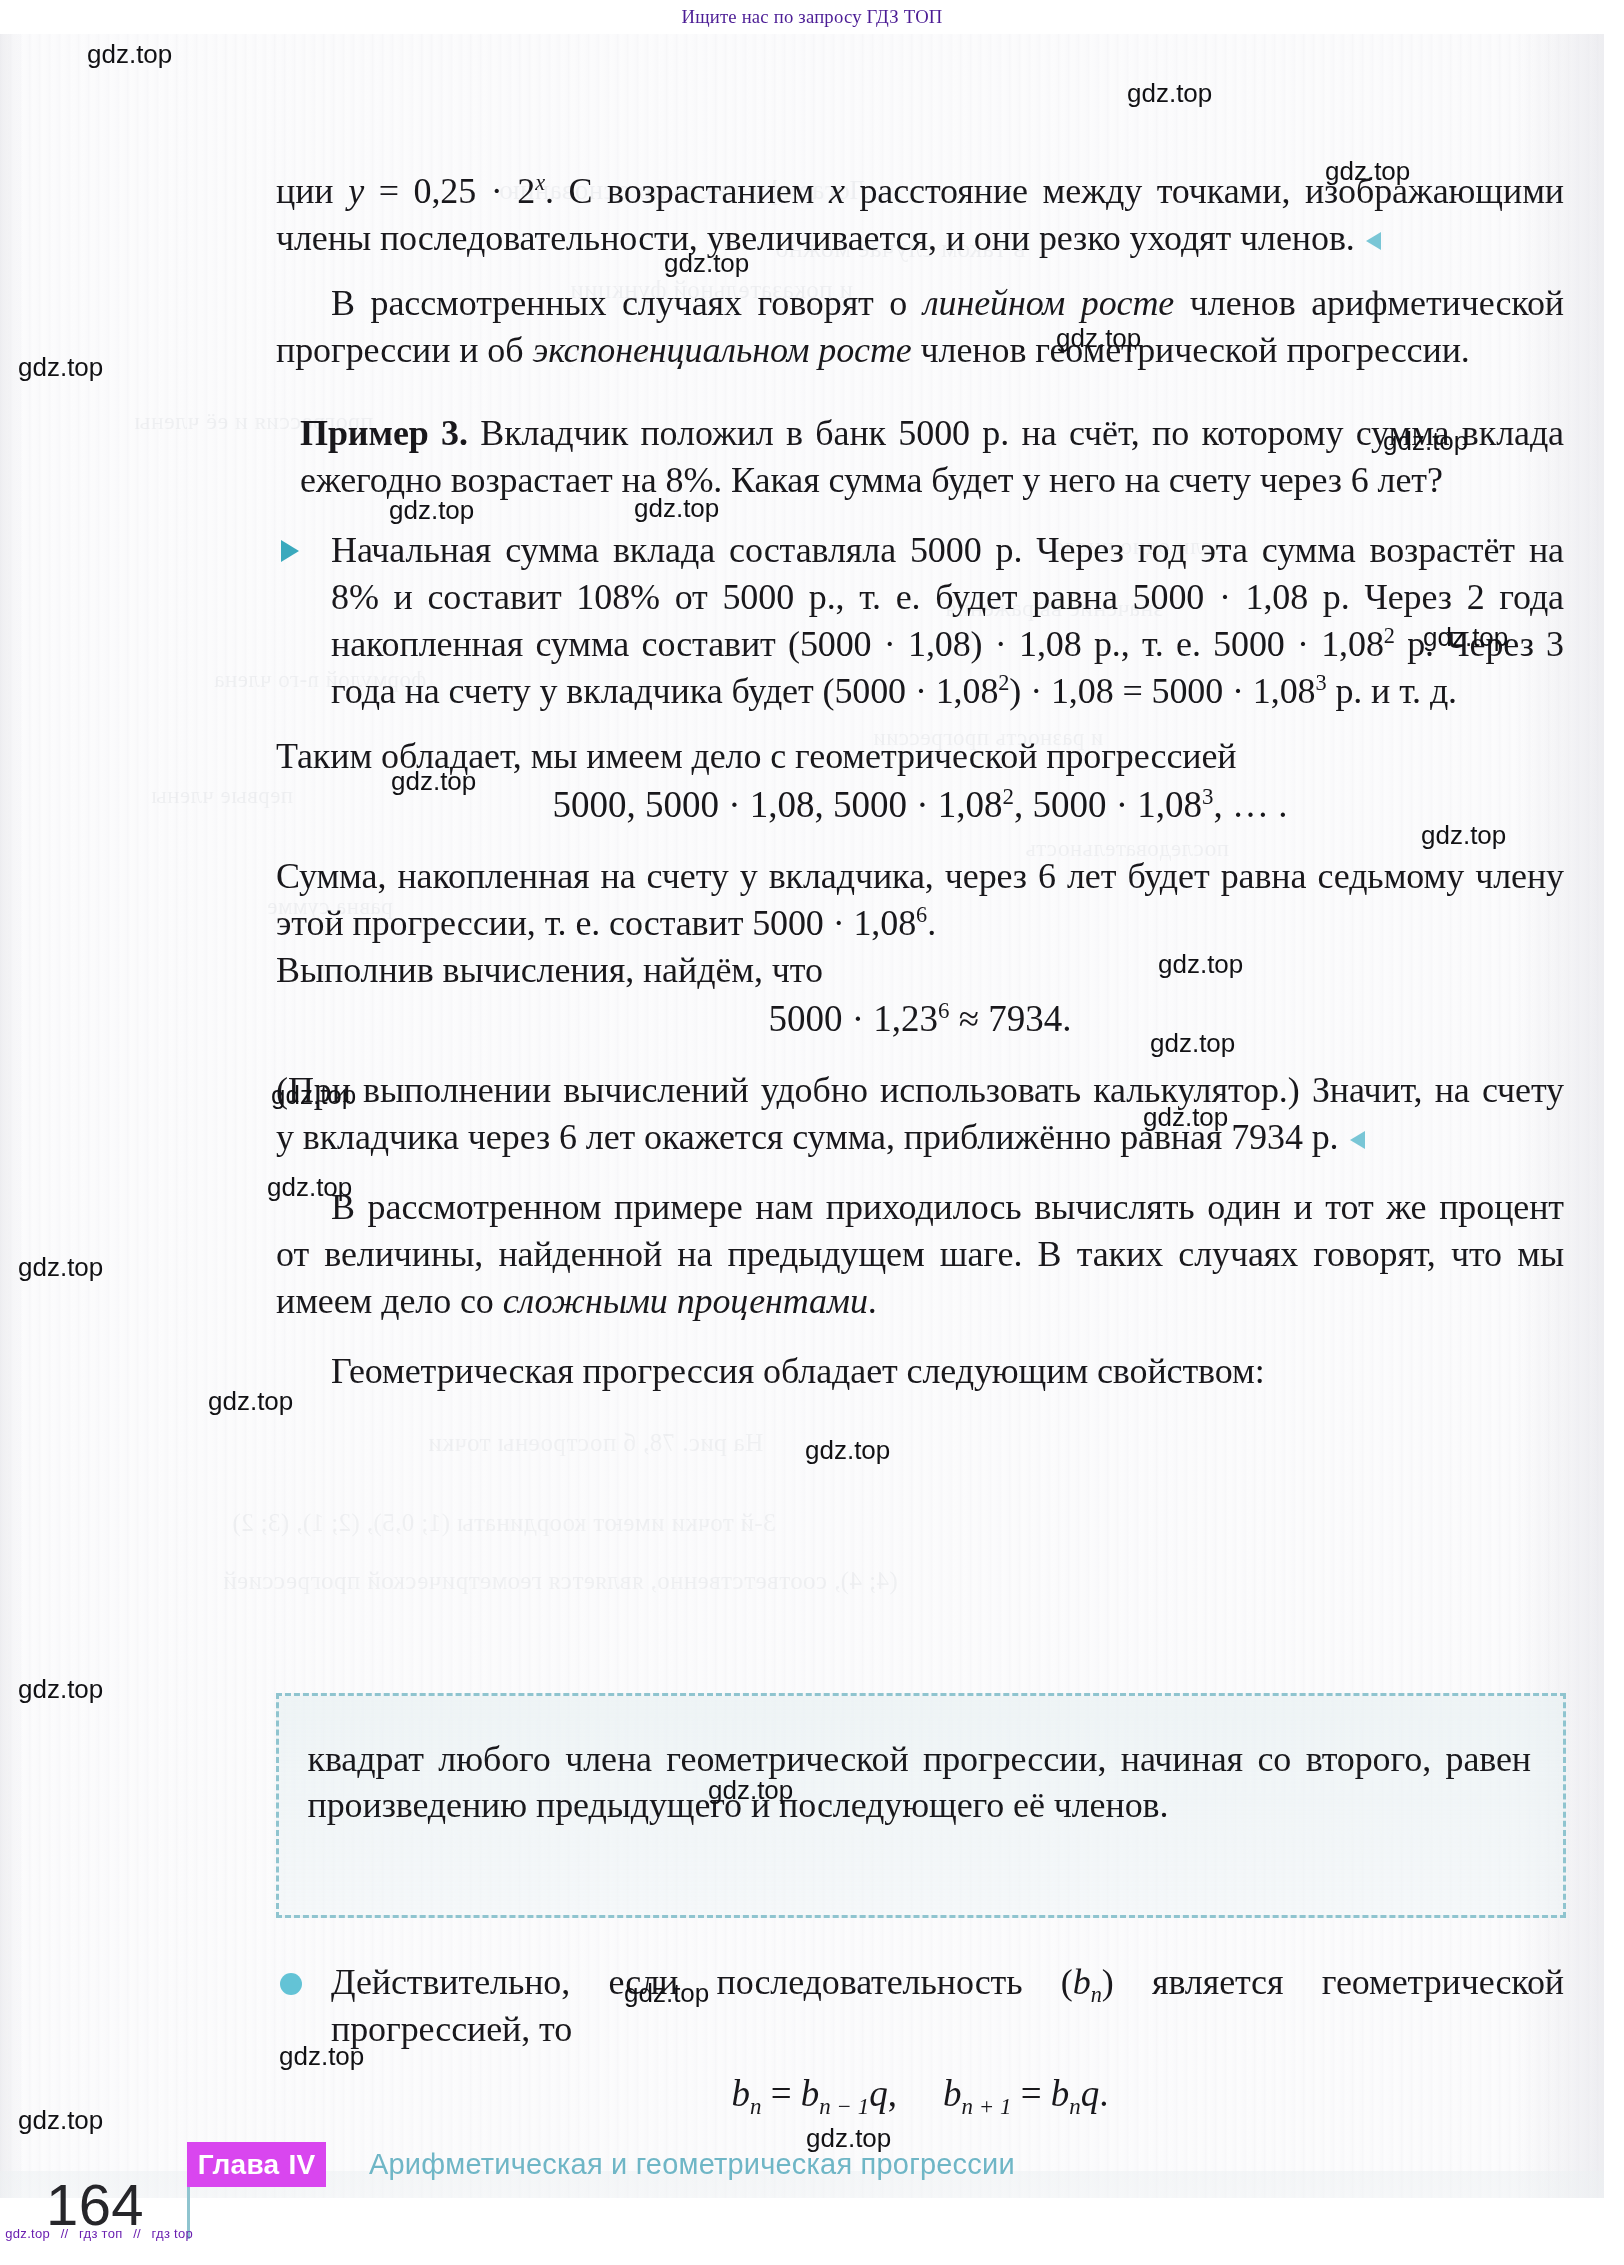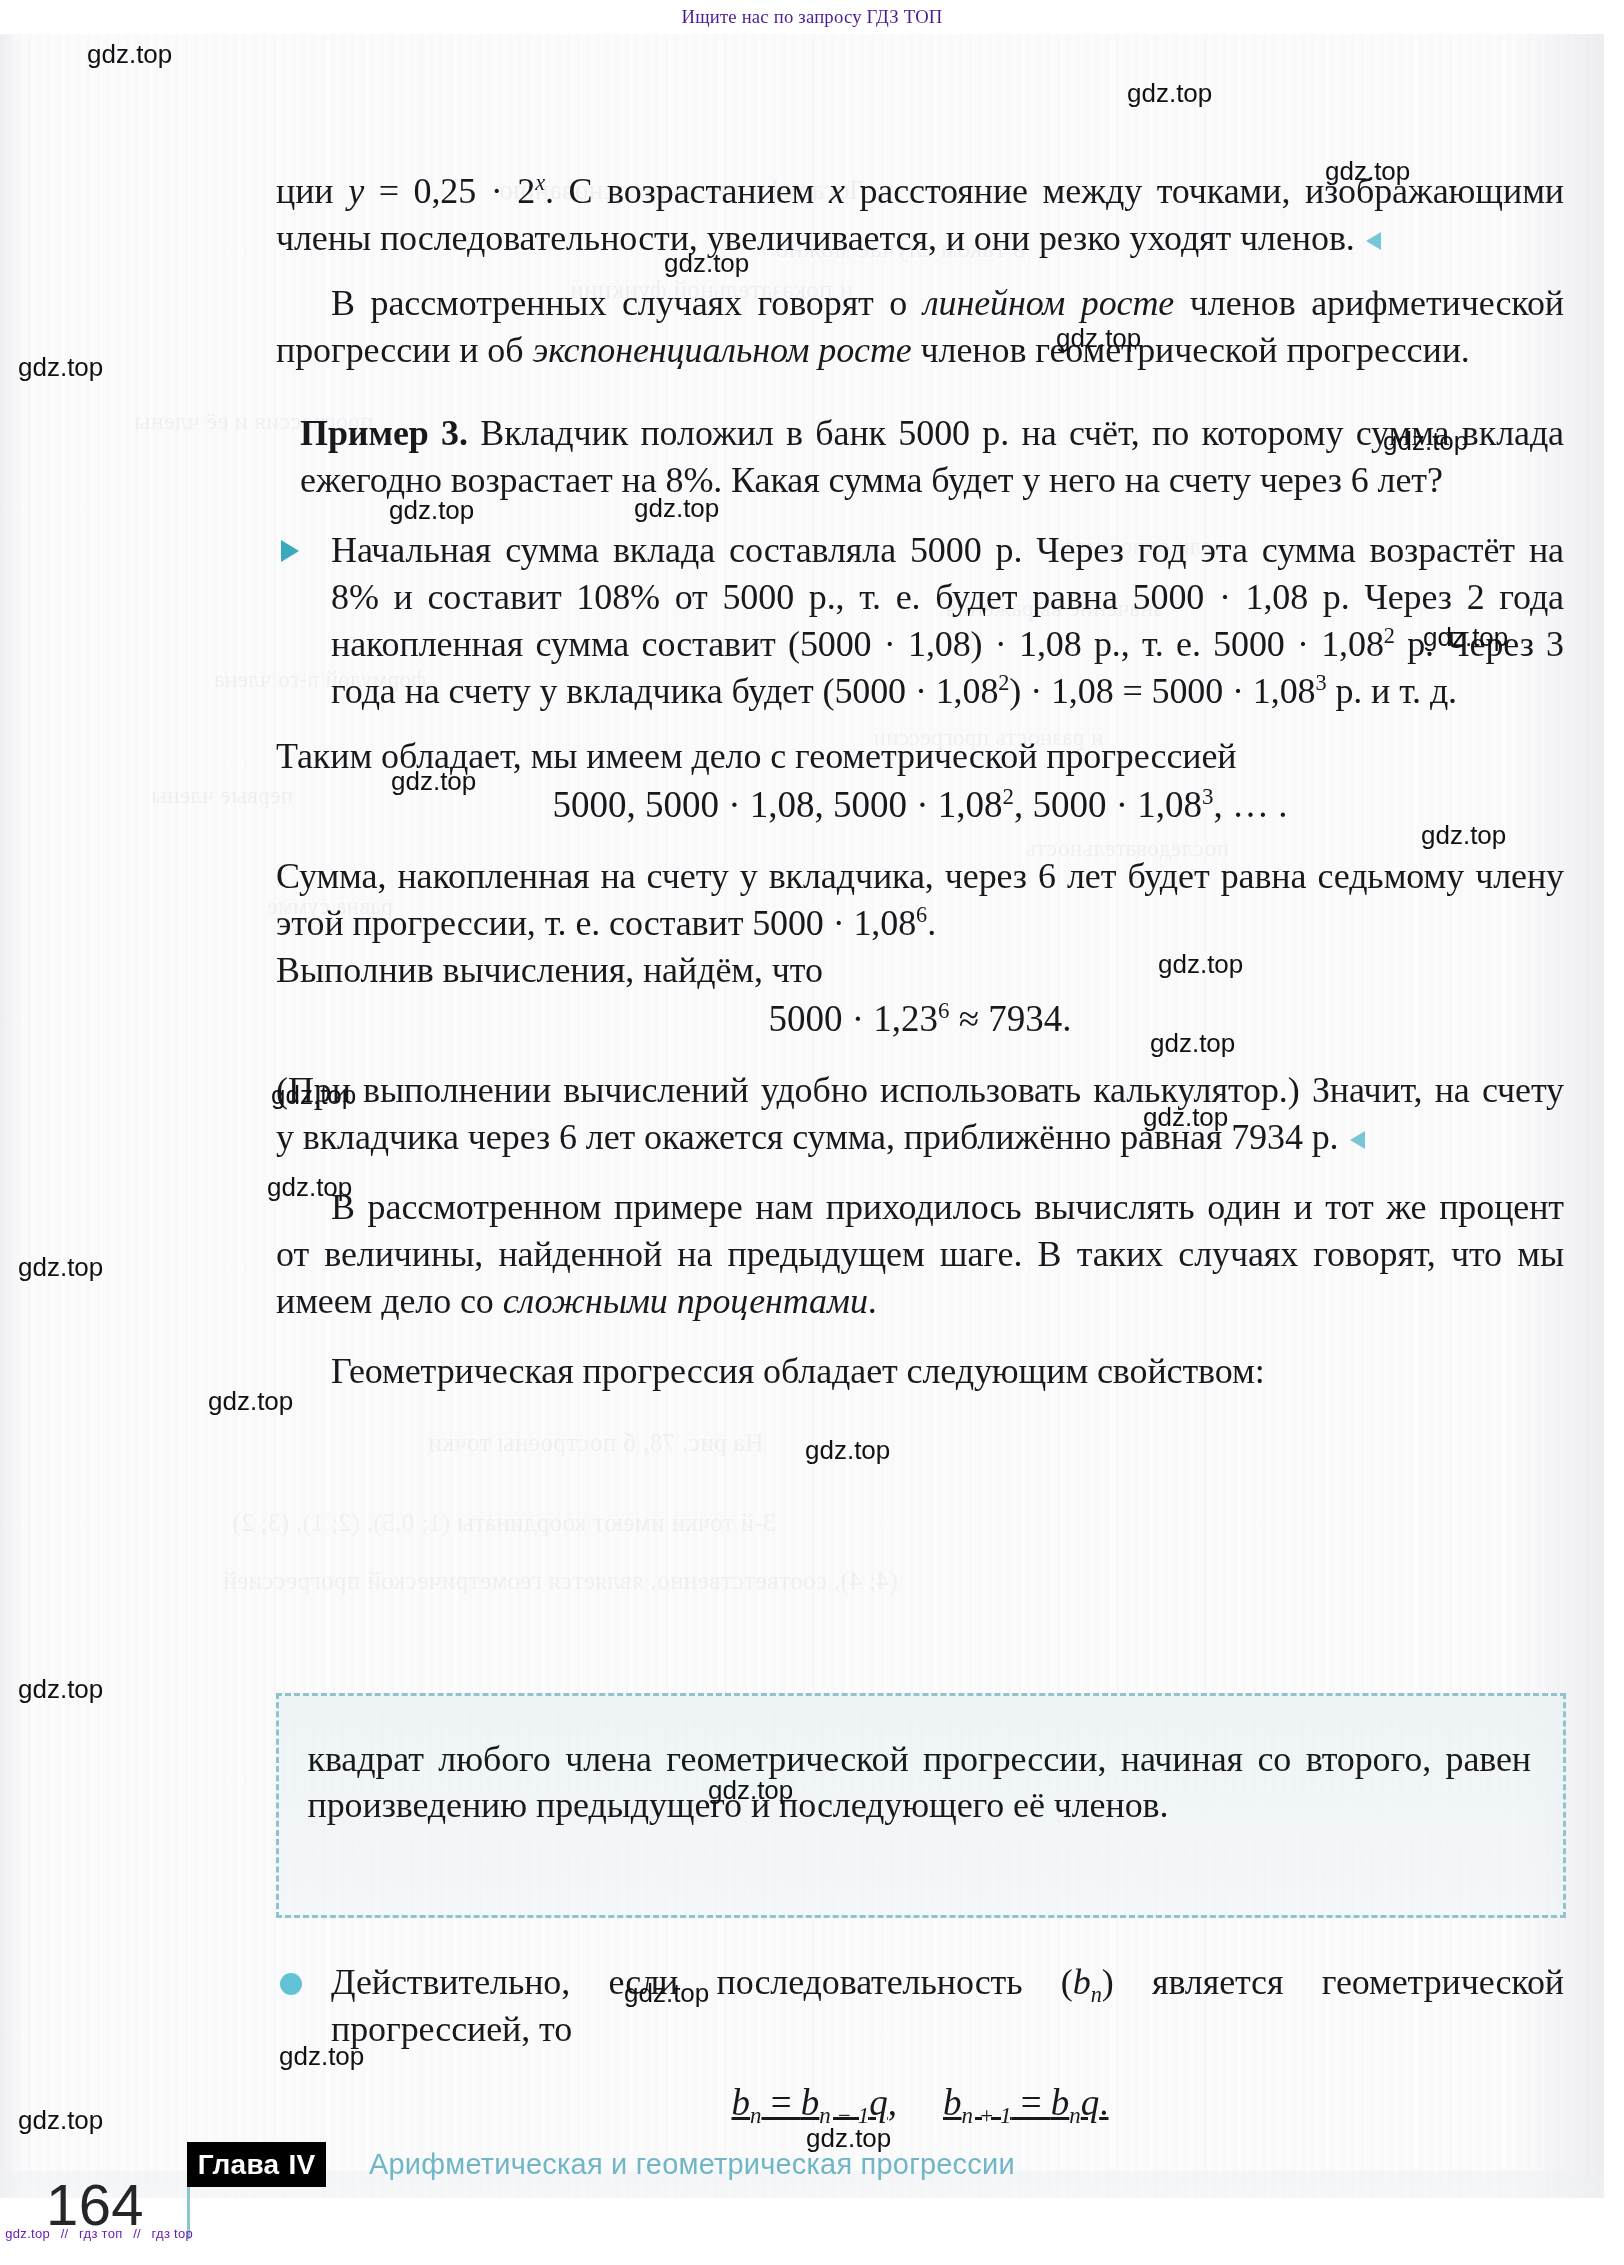--- a/index.html
+++ b/index.html
@@ -192,21 +192,21 @@
     font-family: "Liberation Sans", sans-serif;
     font-size: 58px;
     color: #26262a;
     letter-spacing: 0.4px;
   }
   #chapter-badge {
     position: absolute;
     left: 187px;
     top: 2142px;
     height: 45px;
-    background: #000000;
+    background: #d946ef;
     color: #ffffff;
     font-family: "Liberation Sans", sans-serif;
     font-size: 28px;
     font-weight: bold;
     line-height: 45px;
     padding: 0 10.7px 0 10.7px;
     letter-spacing: 0.3px;
     white-space: nowrap;
   }
   #chapter-badge .rn { margin-left: 9px; }
@@ -333,21 +333,21 @@
   <div id="property-box">
     <p class="para" style="text-indent:0;">квадрат любого члена геометрической прогрессии, начиная со второго, равен произведению предыдущего и последующего её членов.</p>
   </div>
 
   <div style="position:absolute;left:276px;top:1925px;width:1288px;">
     <div class="para solution">
       <span class="circ-bullet"></span>
       <span>Действительно, если последовательность (</span><span class="mathvar">b</span><sub>n</sub><span>) является геометрической прогрессией, то</span>
     </div>
 
-    <p class="centered-formula" style="margin-top:25px;text-decoration:underline;">
+    <p class="centered-formula" style="margin-top:16px;">
       <span class="mathvar">b</span><sub>n</sub><span> = </span><span class="mathvar">b</span><sub>n − 1</sub><span class="mathvar">q</span><span>,</span><span style="display:inline-block;width:46px;"></span><span class="mathvar">b</span><sub>n + 1</sub><span> = </span><span class="mathvar">b</span><sub>n</sub><span class="mathvar">q</span><span>.</span>
     </p>
   </div>
 
   <div id="footer-bar"></div>
 </div>
 <div id="page-right-edge"></div>
 
 <div id="page-number">164</div>
 

